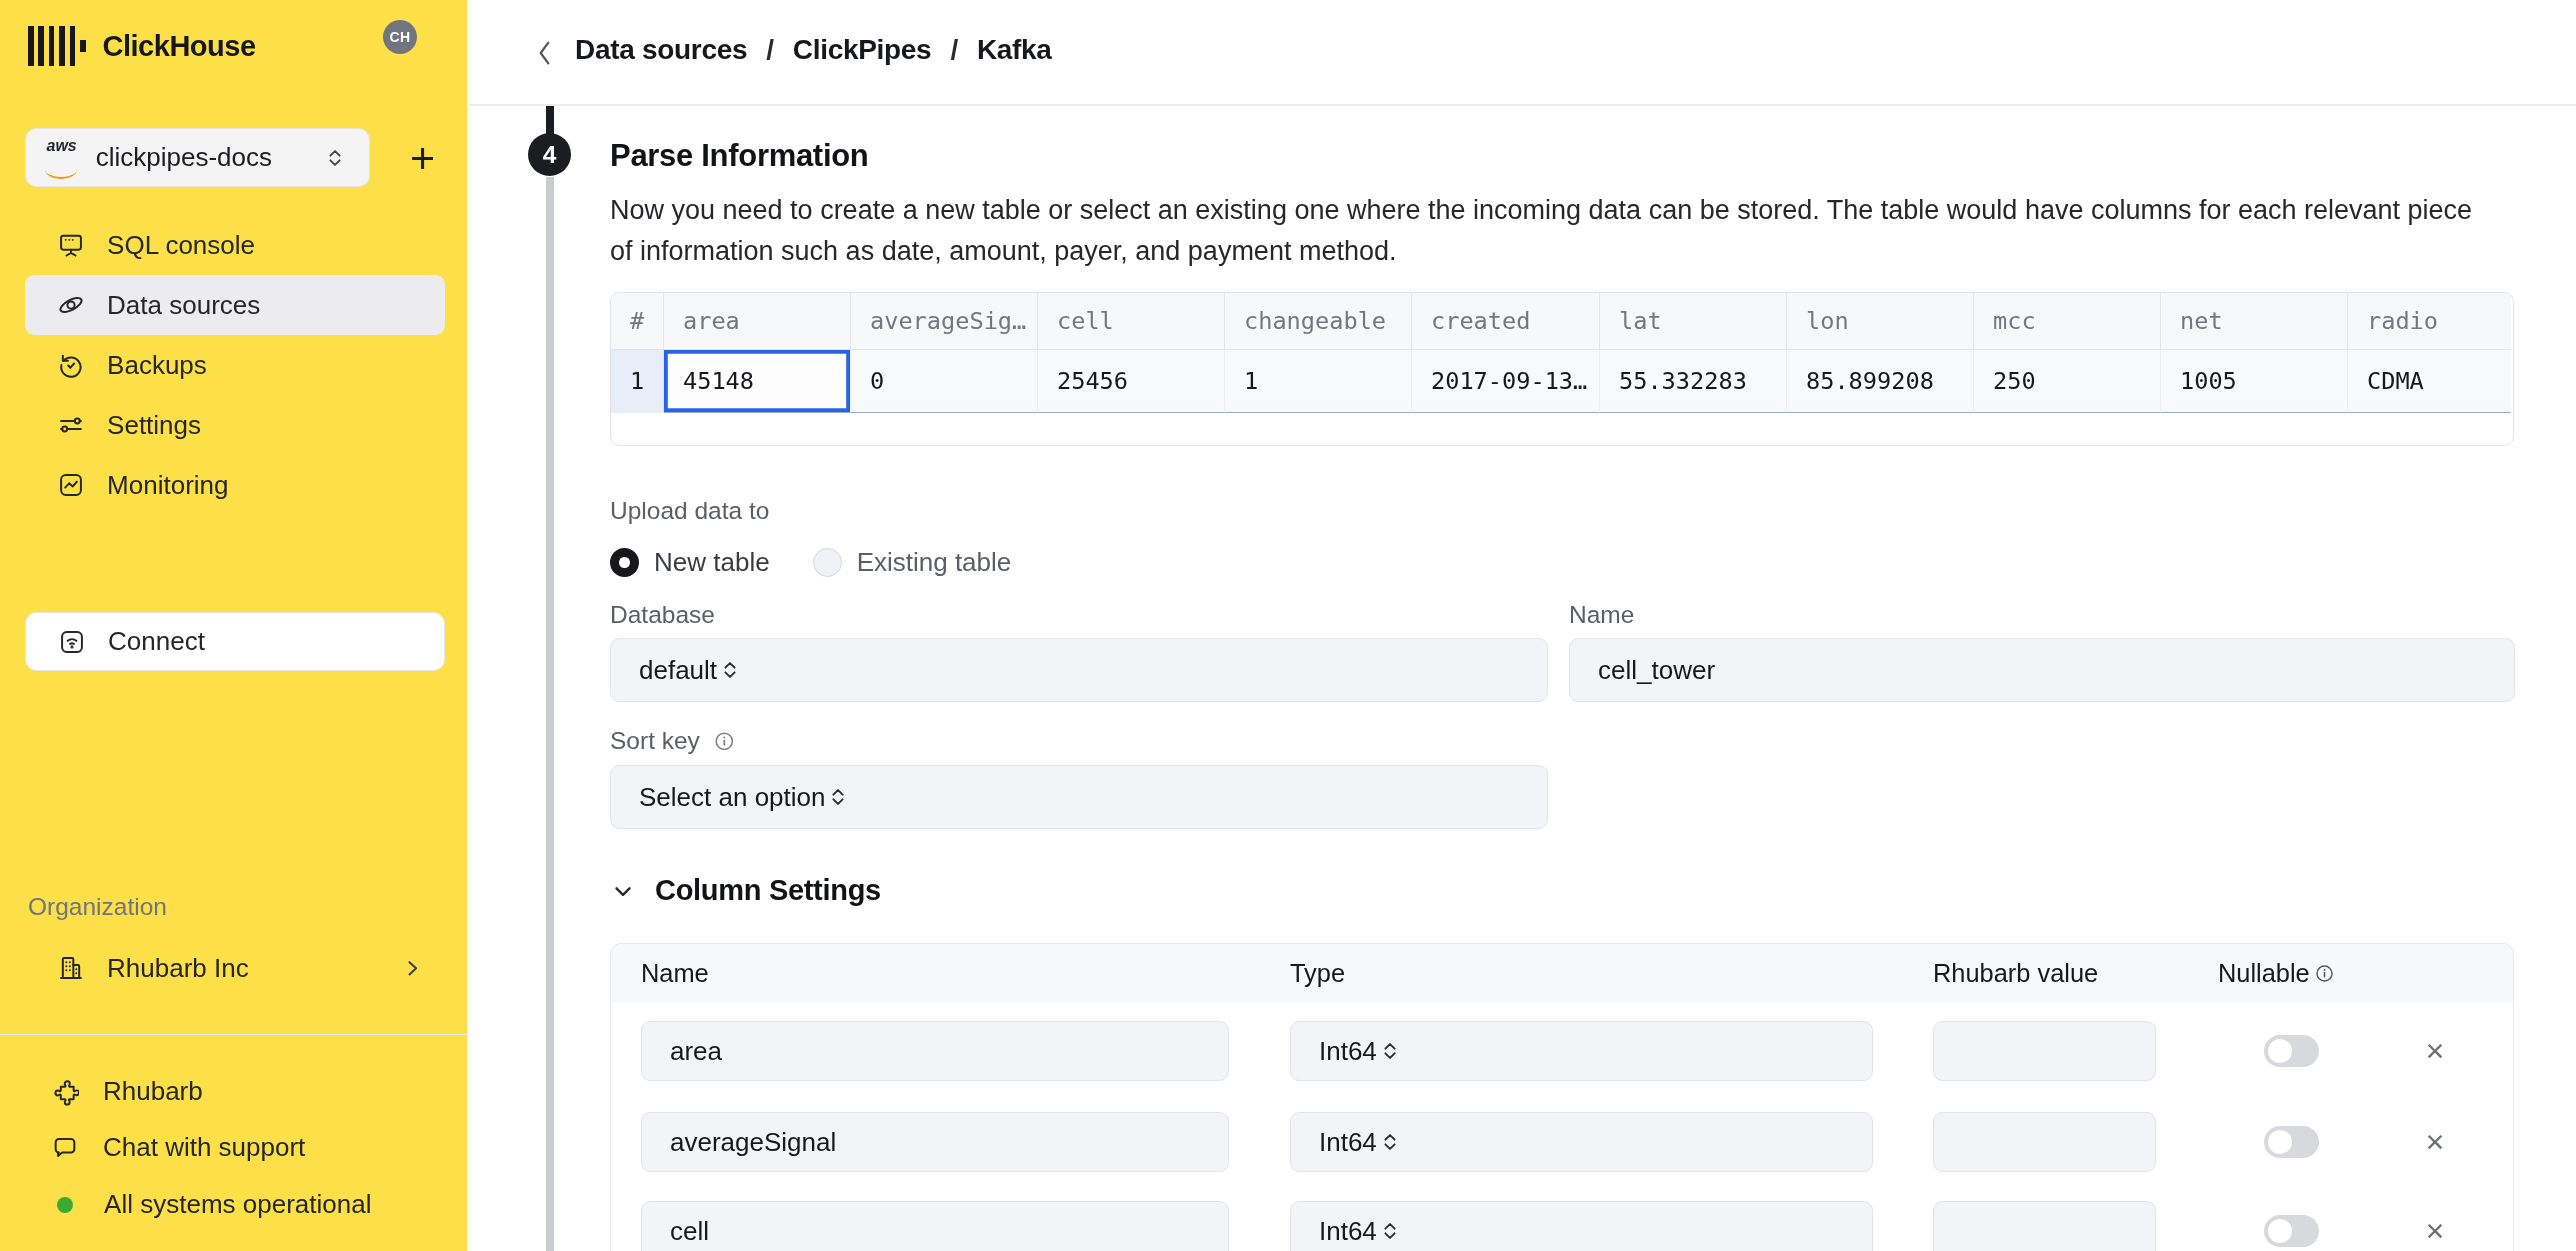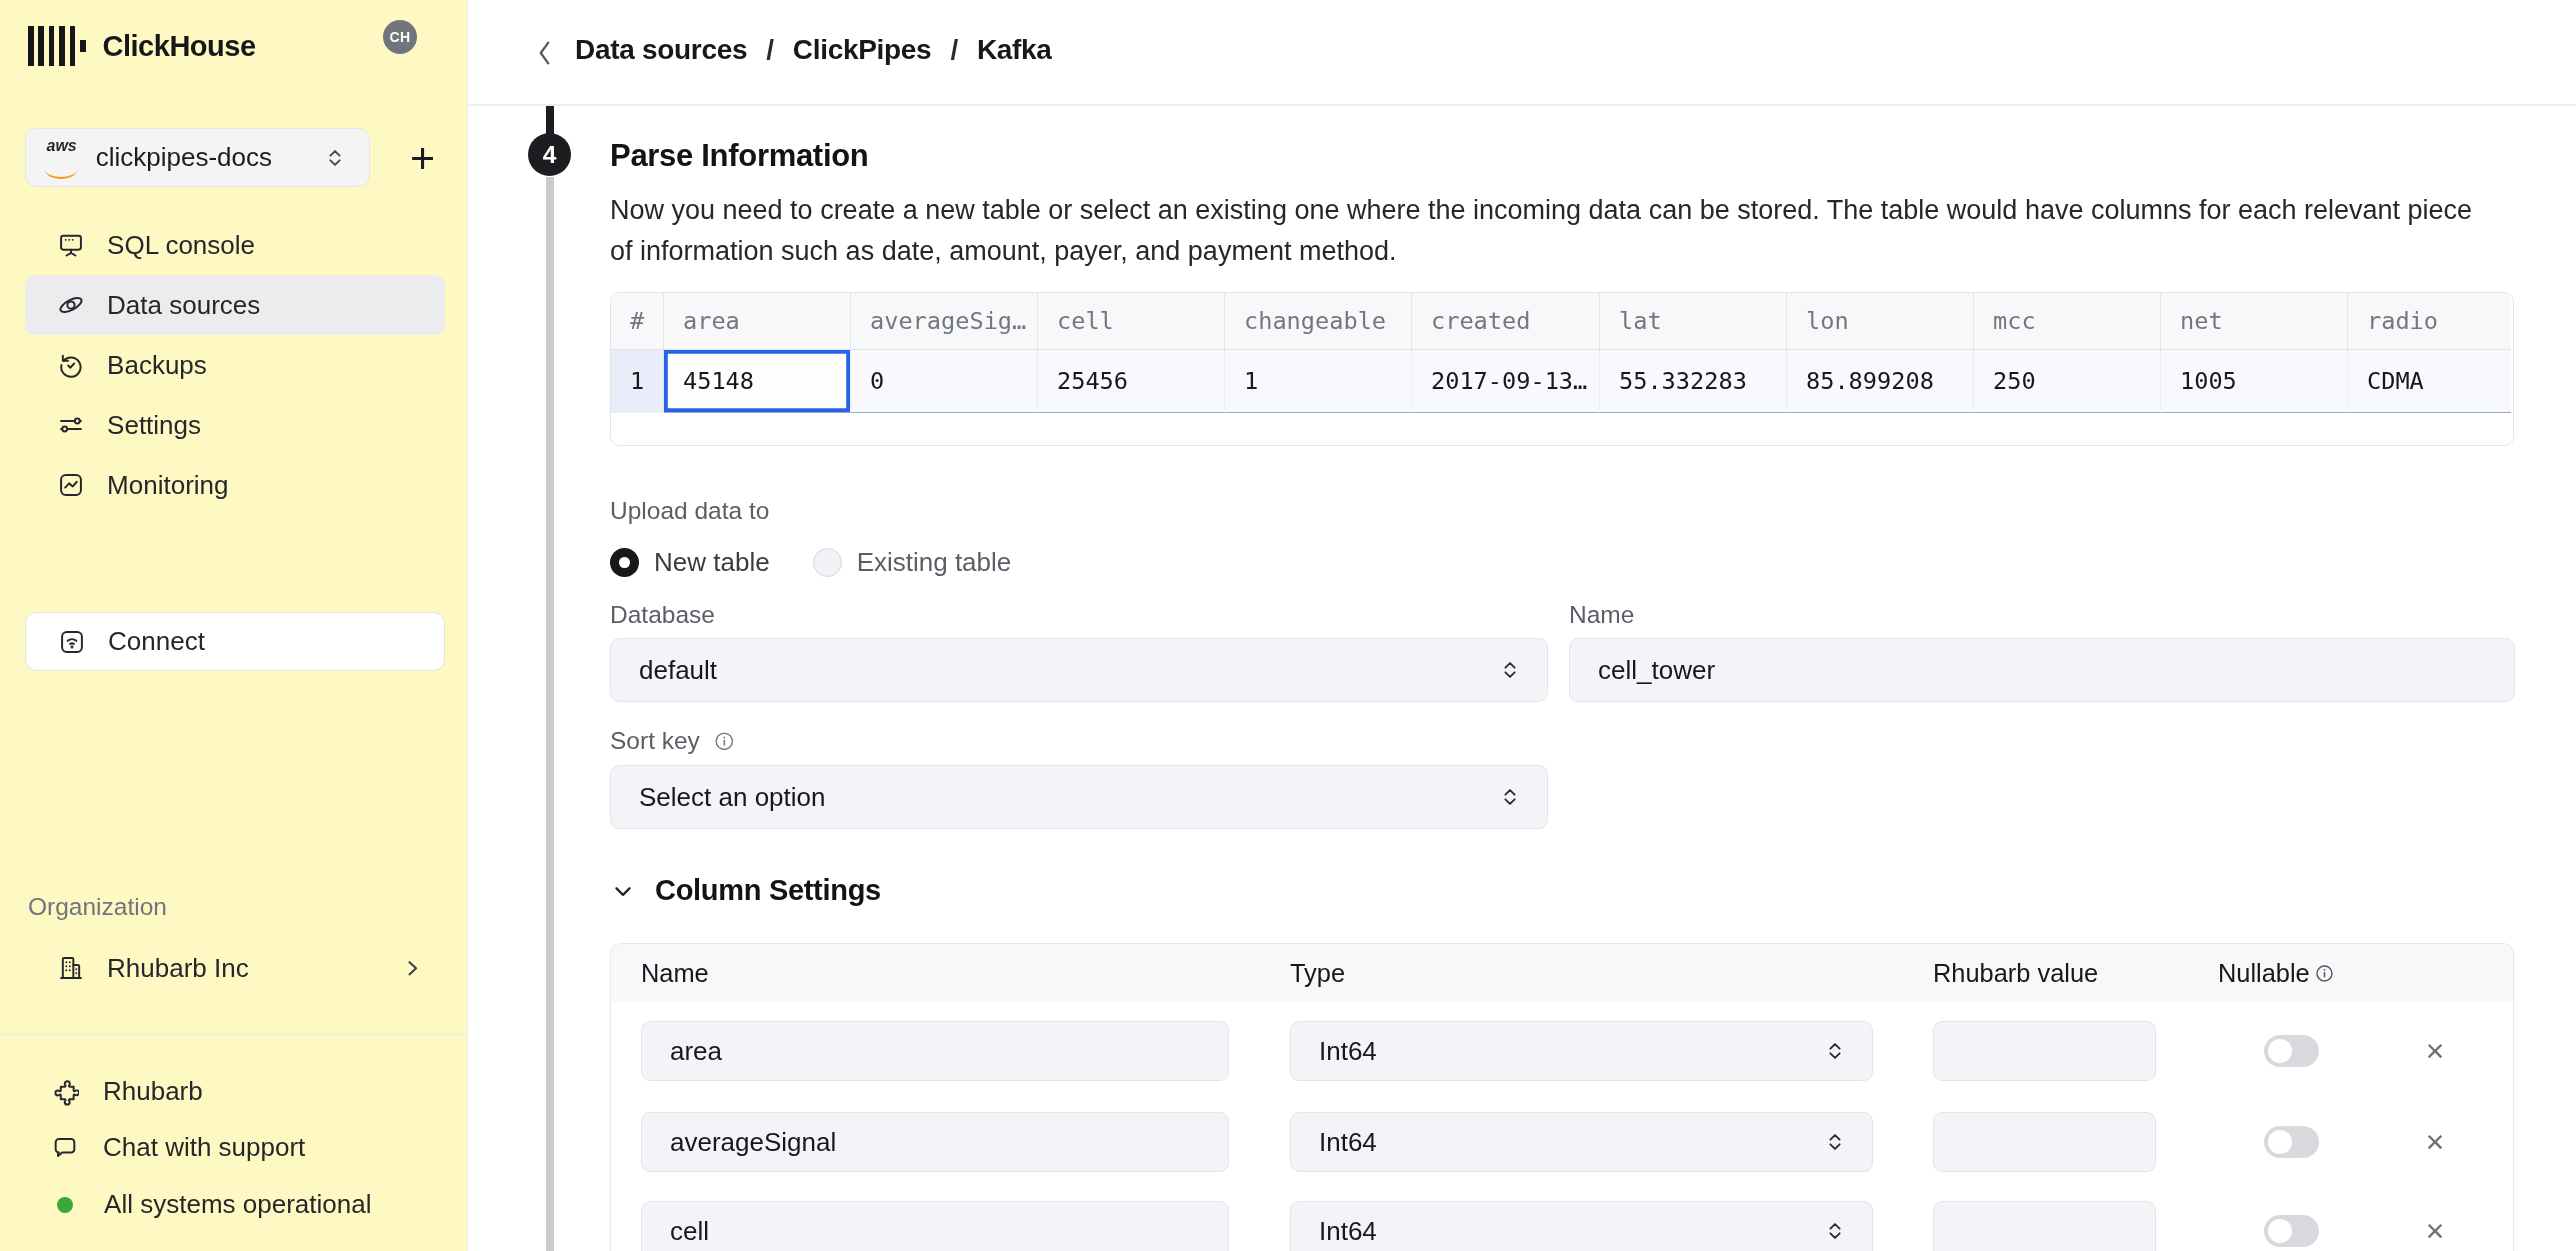--- a/index.html
+++ b/index.html
@@ -9,21 +9,21 @@
     width: 2576px; height: 1251px;
     overflow: hidden;
     background: #fff;
     font-family: "Liberation Sans", sans-serif;
     color: #1b1c20;
   }
   svg { display:block; }
   .ic { stroke:#26282d; stroke-width:1.7; fill:none; stroke-linecap:round; stroke-linejoin:round; }
 
   
-  .sidebar { position:absolute; left:0; top:0; width:468px; height:1251px; background:#fef9c3; border-right:0.9px solid #e9eaec; }
+  .sidebar { position:absolute; left:0; top:0; width:468px; height:1251px; background:#fde047; border-right:0.9px solid #e9eaec; }
   .brand { position:absolute; left:28px; top:26px; display:flex; align-items:center; gap:17px; }
   .ch-logo { display:flex; align-items:center; gap:4.7px; height:40px; }
   .ch-logo i { display:block; width:5.7px; height:40px; background:#16171a; }
   .ch-logo i.short { height:12.2px; }
   .brand-name { font-size:29px; font-weight:700; letter-spacing:-0.5px; color:#16171a; }
   .avatar { position:absolute; left:383px; top:20px; width:34px; height:34px; border-radius:50%; background:#71757e; color:#fff; font-size:14px; font-weight:700; display:flex; align-items:center; justify-content:center; letter-spacing:0.5px; }
 
   .project { position:absolute; left:24.5px; top:128px; width:345px; height:59px; background:#f4f4f5; border:0.9px solid #e4e4e7; border-radius:11.3px; display:flex; align-items:center; padding:0 21px; }
   .aws-mark { position:relative; font-size:16px; font-weight:700; font-style:italic; color:#23262b; padding-bottom:24px; margin-right:19px; }
   .aws-mark::after { content:""; position:absolute; left:-1.9px; bottom:0; width:32px; height:9.4px; border:solid #f79400; border-width:0 0 2.8px 0; border-radius:0 0 60% 60%/0 0 100% 100%; }
@@ -85,21 +85,21 @@
   .radio-row { position:absolute; left:141px; top:547px; display:flex; align-items:center; }
   .radio { width:29px; height:29px; border-radius:50%; position:relative; cursor:pointer; }
   .radio.on { background:#18181b; }
   .radio.on::after { content:""; position:absolute; left:9.4px; top:9.4px; width:10.4px; height:10.4px; border-radius:50%; background:#fff; }
   .radio.off { background:#f1f2f6; border:1.9px solid #d6d7db; }
   .radio-label { font-size:26px; margin:0 43px 0 15px;text-align:center; }
   .radio-label.dark { color:#3a3c42; }
   .radio-label.gray { color:#5b5e66; }
 
   .sel, .tf { position:absolute; height:64px; background:#f3f4f7; border:0.9px solid #e3e4e8; border-radius:9.4px; font-size:26px; color:#17181b; }
-  .sel { display:flex; align-items:center; justify-content:space-between; padding:0 24.5px 0 28px; cursor:pointer; }
+  .sel { display:flex; align-items:center; padding:0 24.5px 0 28px; cursor:pointer; }
   .tf { padding:0 28px; font-family:"Liberation Sans", sans-serif; outline:none; }
   .sel .updn path { stroke:#2a2b30; }
 
   .info-ic { width:22.6px; height:22.6px; }
   .info-ic circle.o { stroke:#7c7f86; stroke-width:1.6; fill:none; }
   .info-ic path { stroke:#7c7f86; stroke-width:1.8; fill:none; stroke-linecap:round; }
   .info-ic circle.d { fill:#7c7f86; stroke:none; }
 
   .cs-head { position:absolute; left:141px; top:874px; display:flex; align-items:center; cursor:pointer; }
   .cs-chev { width:26px; height:26px; margin-right:19px; }

